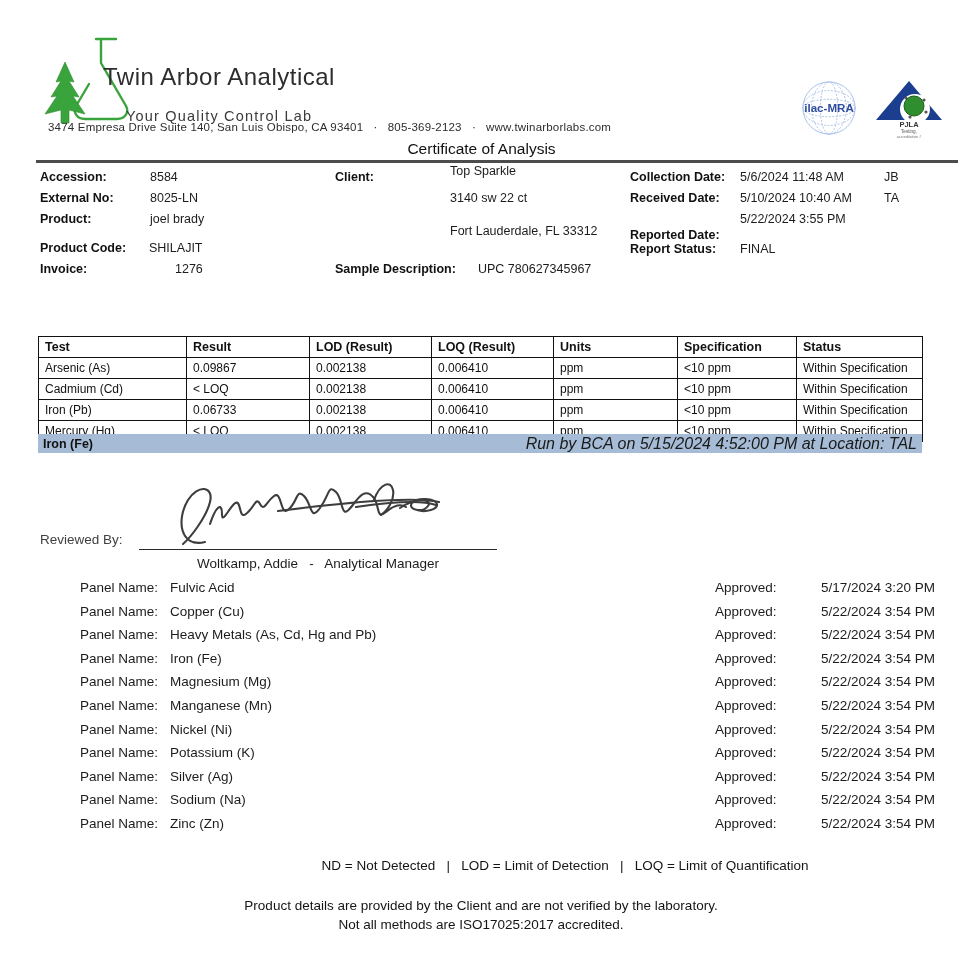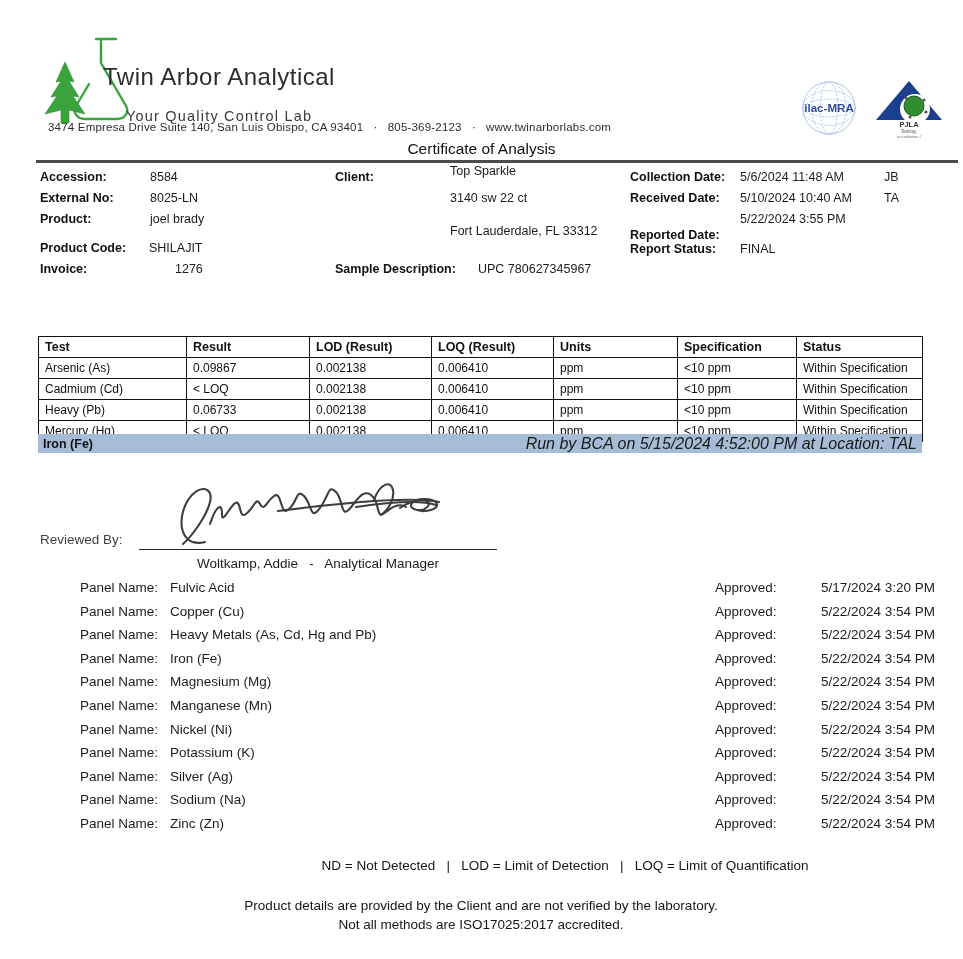--- a/index.html
+++ b/index.html
@@ -153,21 +153,21 @@
         <tr>
         <td>Cadmium (Cd)</td>
         <td>&lt; LOQ</td>
         <td>0.002138</td>
         <td>0.006410</td>
         <td>ppm</td>
         <td>&lt;10 ppm</td>
         <td>Within Specification</td>
       </tr>
         <tr>
-        <td>Heavy (Pb)</td>
+        <td>Iron (Pb)</td>
         <td>0.06733</td>
         <td>0.002138</td>
         <td>0.006410</td>
         <td>ppm</td>
         <td>&lt;10 ppm</td>
         <td>Within Specification</td>
       </tr>
         <tr>
         <td>Mercury (Hg)</td>
         <td>&lt; LOQ</td>

